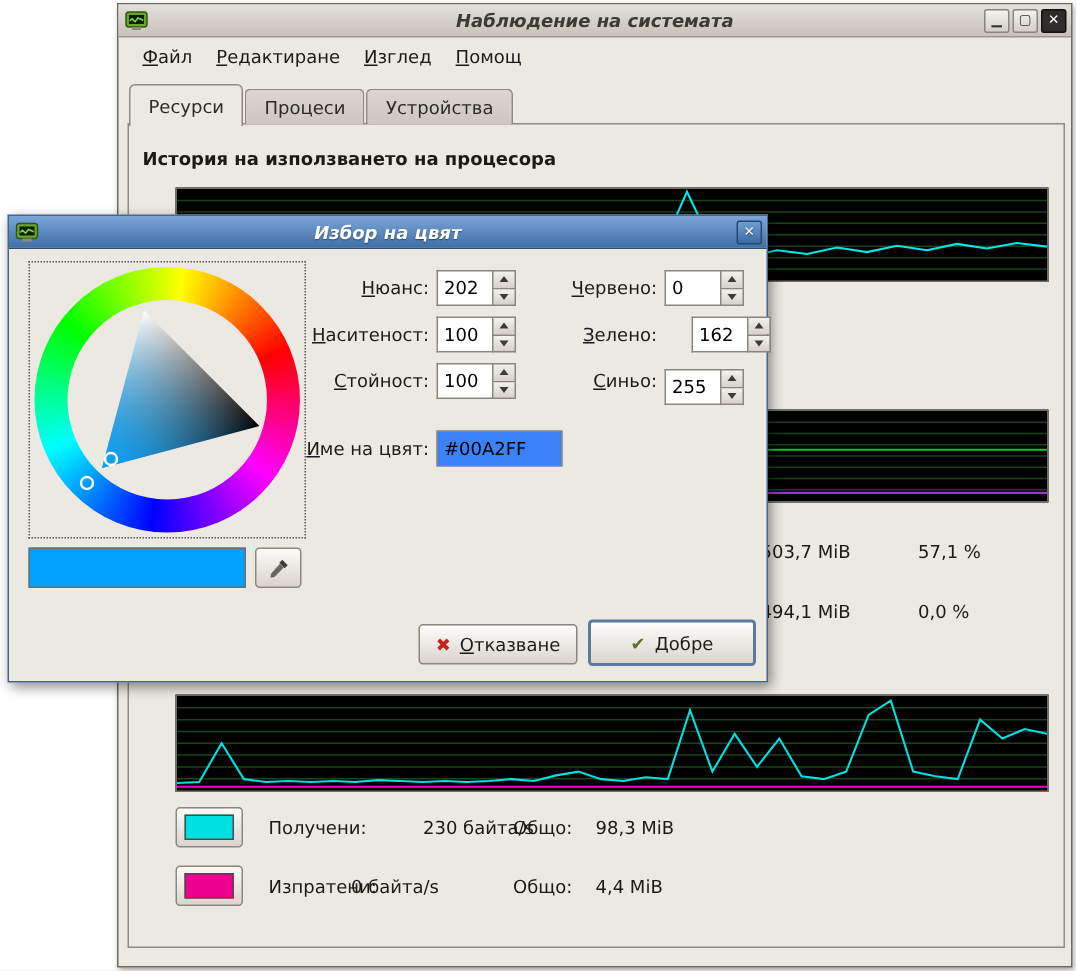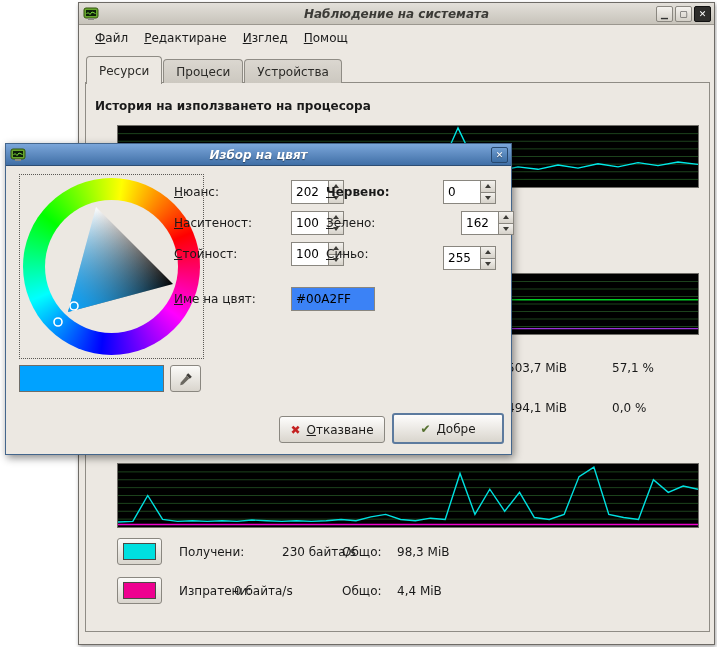--- a/index.html
+++ b/index.html
@@ -38,21 +38,21 @@
   #color-dialog { left:5px; top:143px; width:507px; height:312px; z-index:10; border:1px solid #44668c; box-shadow:2px 3px 8px rgba(0,0,0,.45); }
   #color-dialog .titlebar { background:linear-gradient(#7ba6da,#406fa6); color:#fff; text-shadow:0 1px 1px rgba(0,0,0,.45); border-bottom:1px solid #2d4d73; }
   .dlg-close { position:absolute; right:3px; top:3px; width:17px; height:16px; border:1px solid #27486e; border-radius:2px; background:linear-gradient(#6f9dd1,#3b6ca3); color:#fff; font-size:9px; line-height:14px; text-align:center; }
 
   .wheel-box { position:absolute; left:13px; top:30px; width:185px; height:185px; border:1px dotted #5a5854; }
   .hue-ring { position:absolute; left:3px; top:3px; width:177px; height:177px; border-radius:50%;
     background:conic-gradient(from 307deg,#00ff00,#ffff00,#ff0000,#ff00ff,#0000ff,#00ffff,#00ff00); }
   .hue-hole { position:absolute; left:25px; top:25px; width:133px; height:133px; border-radius:50%; background:#ece8e2; }
   .wheel-svg { position:absolute; left:0; top:0; }
 
-  .flabel { position:absolute; width:112px; }
+  .flabel { position:absolute; width:112px; text-align:right; }
   .flabel::first-letter { text-decoration:underline; }
   .spin { position:absolute; display:flex; height:24px; }
   .spin input { width:37px; border:1px solid #89867f; border-right:none; background:#fff; padding:2px 4px; font:12px "DejaVu Sans","Liberation Sans",sans-serif; }
   .spin-btns { width:16px; display:flex; flex-direction:column; }
   .spin-btn { flex:1; border:1px solid #89867f; background:linear-gradient(#f3f1ed,#d6d2ca); display:flex; align-items:center; justify-content:center; }
   .spin-btn + .spin-btn { border-top:none; }
   .tri-up { width:0; height:0; border-left:3px solid transparent; border-right:3px solid transparent; border-bottom:4px solid #3c3b37; }
   .tri-down { width:0; height:0; border-left:3px solid transparent; border-right:3px solid transparent; border-top:4px solid #3c3b37; }
 
   .entry { position:absolute; border:1px solid #89867f; background:#3b82f6; padding:2px 4px; font:12px "DejaVu Sans","Liberation Sans",sans-serif; }
@@ -236,21 +236,21 @@
     <div class="spin-btns">
         <div class="spin-btn">
           <div class="tri-up"></div>
         </div>
         <div class="spin-btn">
           <div class="tri-down"></div>
         </div>
       </div>
   </div>
 
-  <span class="flabel" style="left:320px; top:41px;font-weight:bold;">Червено:</span>
+  <span class="flabel" style="left:320px; top:41px;">Червено:</span>
   <div class="spin" style="left:437px; top:36px;">
     <input value="0" style="">
     <div class="spin-btns">
         <div class="spin-btn">
           <div class="tri-up"></div>
         </div>
         <div class="spin-btn">
           <div class="tri-down"></div>
         </div>
       </div>

